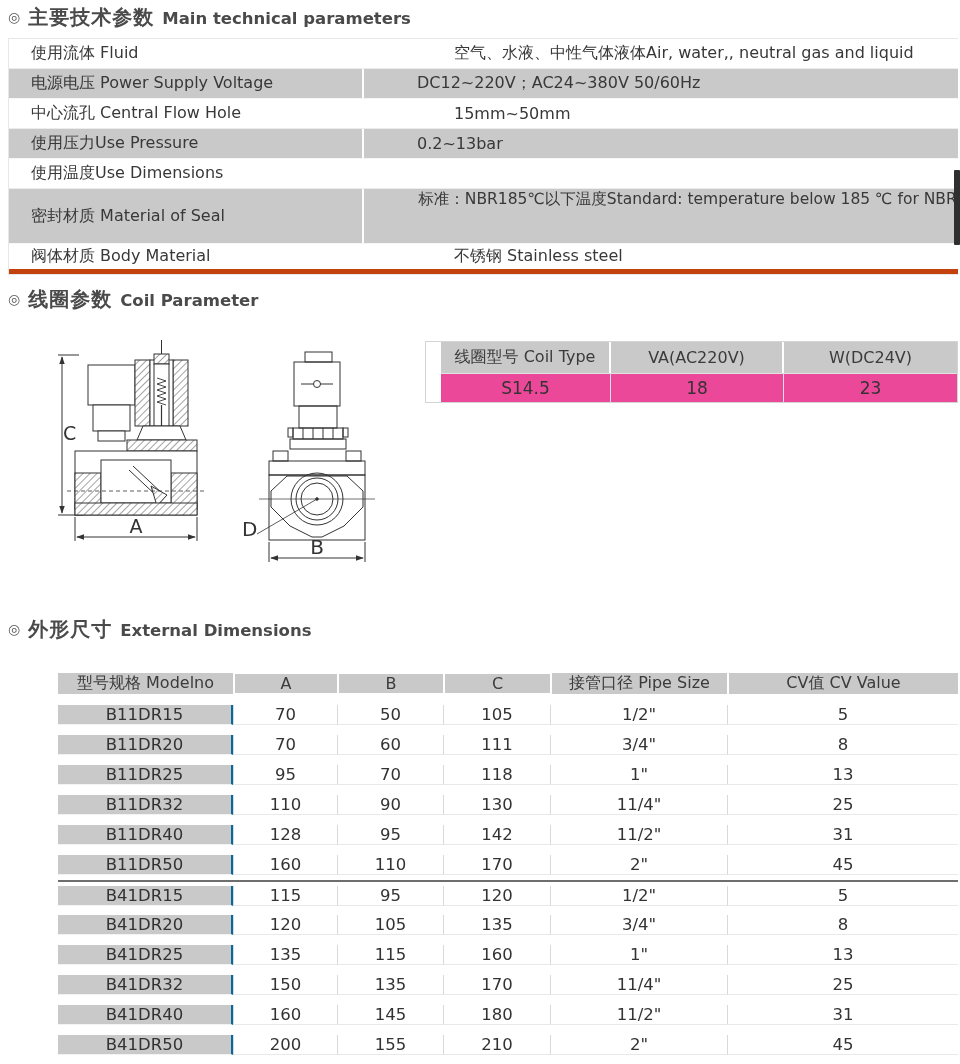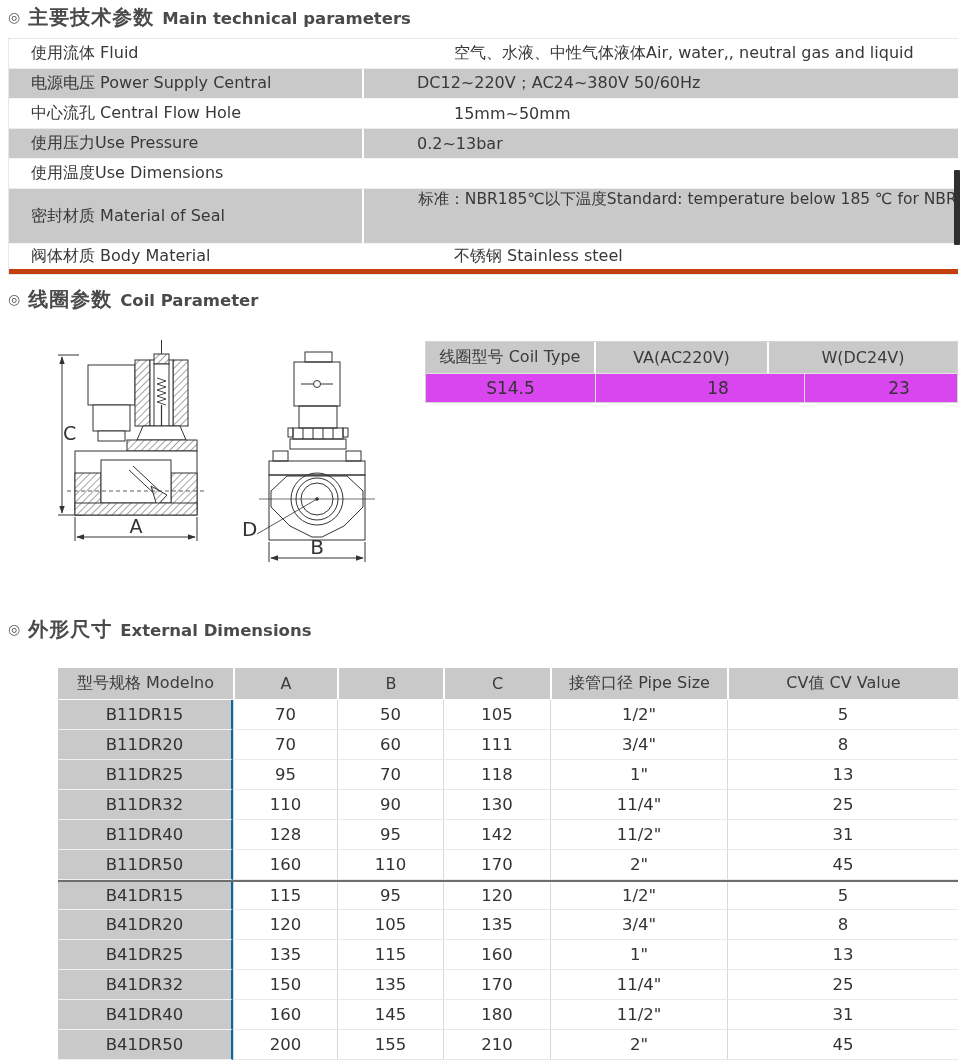--- a/index.html
+++ b/index.html
@@ -25,33 +25,33 @@
   .mt-value.multi { flex-direction:row; align-items:flex-start; justify-content:center; line-height:21px; font-size:15.5px; }
 
   .scan-bar { position:absolute; left:954px; top:170px; width:6px; height:75px; background:#2f2f2f; border-radius:1px; }
 
   
   .draw-left  { position:absolute; left:55px;  top:338px; width:175px; height:215px; }
   .draw-right { position:absolute; left:237px; top:338px; width:160px; height:232px; }
   svg text { font-family:"DejaVu Sans","Liberation Sans",sans-serif; }
 
   
-  .ct { position:absolute; left:425px; top:341px; width:533px; border:1px solid #d4d4d4; }
+  .ct { position:absolute; left:425px; top:341px; width:533px; border:1px solid #d4d4d4;padding-left:15px; }
   .ct-row { display:flex; width:100%; }
   .ct-head { background:#c9c9c9; height:31px; }
-  .ct-data { background:#d946ef; height:29px; border-top:1px solid #e2e2e2;gap:36px; }
+  .ct-data { background:#ec4899; height:29px; border-top:1px solid #e2e2e2; }
   .ct-cell { display:flex; align-items:center; justify-content:center; font-size:16px; color:#3b3b3b; }
   .ct-head .ct-cell { border-right:2px solid #fff; }
   .ct-data .ct-cell { border-right:1px solid #e2e2e2; font-size:17px; color:#333; }
   .ct-cell:last-child { border-right:none !important; }
   .ctc0 { width:170px; } .ctc1 { width:173px; } .ctc2 { flex:1; }
 
   
   .dt { position:absolute; left:58px; top:668px; width:900px; }
-  .dt-row { display:flex; width:100%; height:30px; }
+  .dt-row { display:flex; width:100%; height:30px;align-items:center; }
   .dt-row.header { height:32px; }
   .dt-cell { display:flex; align-items:center; justify-content:center; font-size:16.5px; color:#333; background:#fff; border-bottom:1px solid #e9e9e9; border-left:1px solid #d9d9d9; }
   .dt-row.header .dt-cell { background:#c9c9c9; border-left:2px solid #fff; border-bottom:1px solid #fff; color:#3b3b3b; font-size:16px; }
   .dt-row.header .dt-cell:first-child { border-left:none; }
   .dt-cell.model { background:#c9c9c9; border-left:none; border-right:2px solid #0369a1; border-bottom:1px solid #f3f3f3; }
   .dt-row.heavy { border-top:2px solid #6e6e6e; }
   .c0 { width:175px; } .c1 { width:104px; } .c2 { width:106px; } .c3 { width:107px; } .c4 { width:177px; } .c5 { width:231px; }
 </style>
 </head>
 <body>
@@ -63,21 +63,21 @@
     <span class="t-zh">主要技术参数</span>
     <span class="t-en">Main technical parameters</span>
   </div>
 
   <div class="mt">
     <div class="mt-row white h30">
       <div class="mt-label">使用流体 Fluid</div>
       <div class="mt-value">空气、水液、中性气体液体Air, water,, neutral gas and liquid</div>
     </div>
     <div class="mt-row gray h30">
-      <div class="mt-label">电源电压 Power Supply Central</div>
+      <div class="mt-label">电源电压 Power Supply Voltage</div>
       <div class="mt-value">DC12~220V；AC24~380V 50/60Hz</div>
     </div>
     <div class="mt-row white h30">
       <div class="mt-label">中心流孔 Central Flow Hole</div>
       <div class="mt-value">15mm~50mm</div>
     </div>
     <div class="mt-row gray h30">
       <div class="mt-label">使用压力Use Pressure</div>
       <div class="mt-value">0.2~13bar</div>
     </div>

